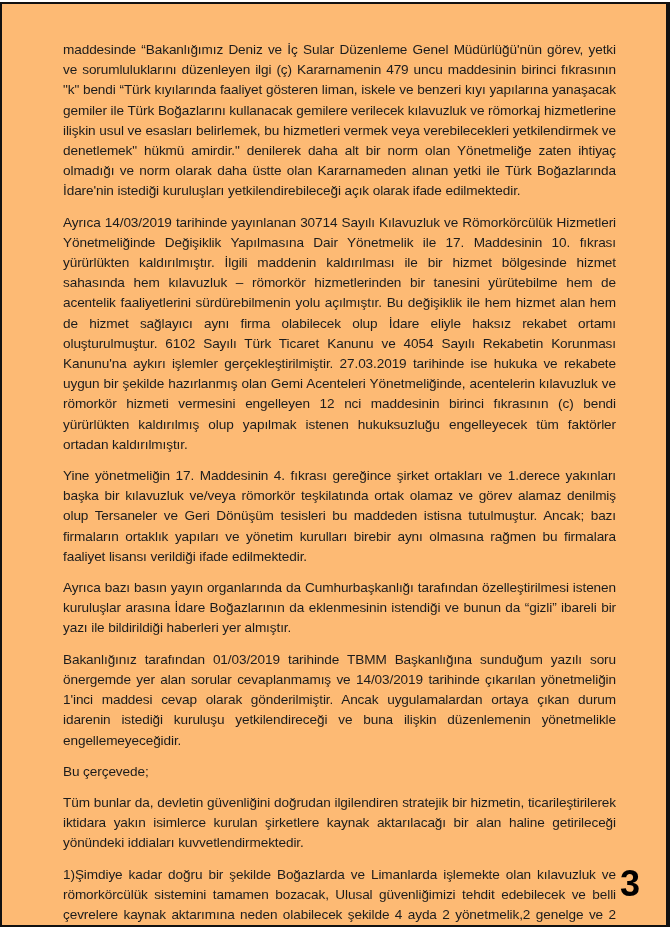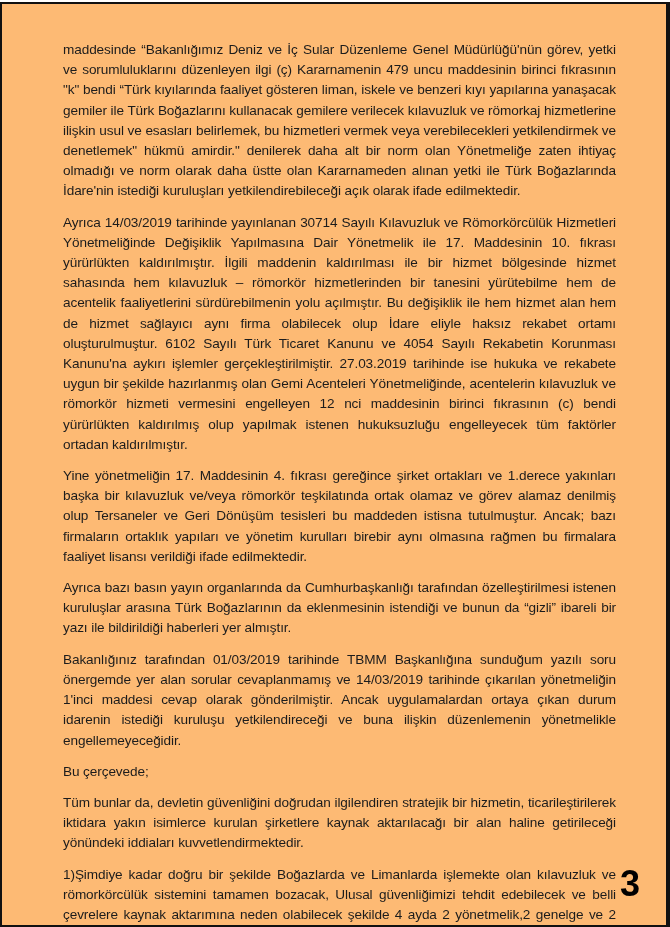--- a/index.html
+++ b/index.html
@@ -53,20 +53,20 @@
     }
   </style>
 </head>
 <body>
 
 <div class="page">
   <div class="content">
     <p>maddesinde “Bakanlığımız Deniz ve İç Sular Düzenleme Genel Müdürlüğü'nün görev, yetki ve sorumluluklarını düzenleyen ilgi (ç) Kararnamenin 479 uncu maddesinin birinci fıkrasının "k" bendi “Türk kıyılarında faaliyet gösteren liman, iskele ve benzeri kıyı yapılarına yanaşacak gemiler ile Türk Boğazlarını kullanacak gemilere verilecek kılavuzluk ve römorkaj hizmetlerine ilişkin usul ve esasları belirlemek, bu hizmetleri vermek veya verebilecekleri yetkilendirmek ve denetlemek" hükmü amirdir." denilerek daha alt bir norm olan Yönetmeliğe zaten ihtiyaç olmadığı ve norm olarak daha üstte olan Kararnameden alınan yetki ile Türk Boğazlarında İdare'nin istediği kuruluşları yetkilendirebileceği açık olarak ifade edilmektedir.</p>
     <p>Ayrıca 14/03/2019 tarihinde yayınlanan 30714 Sayılı Kılavuzluk ve Römorkörcülük Hizmetleri Yönetmeliğinde Değişiklik Yapılmasına Dair Yönetmelik ile 17. Maddesinin 10. fıkrası yürürlükten kaldırılmıştır. İlgili maddenin kaldırılması ile bir hizmet bölgesinde hizmet sahasında hem kılavuzluk – römorkör hizmetlerinden bir tanesini yürütebilme hem de acentelik faaliyetlerini sürdürebilmenin yolu açılmıştır. Bu değişiklik ile hem hizmet alan hem de hizmet sağlayıcı aynı firma olabilecek olup İdare eliyle haksız rekabet ortamı oluşturulmuştur. 6102 Sayılı Türk Ticaret Kanunu ve 4054 Sayılı Rekabetin Korunması Kanunu'na aykırı işlemler gerçekleştirilmiştir. 27.03.2019 tarihinde ise hukuka ve rekabete uygun bir şekilde hazırlanmış olan Gemi Acenteleri Yönetmeliğinde, acentelerin kılavuzluk ve römorkör hizmeti vermesini engelleyen 12 nci maddesinin birinci fıkrasının (c) bendi yürürlükten kaldırılmış olup yapılmak istenen hukuksuzluğu engelleyecek tüm faktörler ortadan kaldırılmıştır.</p>
     <p>Yine yönetmeliğin 17. Maddesinin 4. fıkrası gereğince şirket ortakları ve 1.derece yakınları başka bir kılavuzluk ve/veya römorkör teşkilatında ortak olamaz ve görev alamaz denilmiş olup Tersaneler ve Geri Dönüşüm tesisleri bu maddeden istisna tutulmuştur. Ancak; bazı firmaların ortaklık yapıları ve yönetim kurulları birebir aynı olmasına rağmen bu firmalara faaliyet lisansı verildiği ifade edilmektedir.</p>
-    <p>Ayrıca bazı basın yayın organlarında da Cumhurbaşkanlığı tarafından özelleştirilmesi istenen kuruluşlar arasına Türk Boğazlarının da eklenmesinin istendiği ve bunun da “gizli” ibareli bir yazı ile bildirildiği haberleri yer almıştır.</p>
+    <p>Ayrıca bazı basın yayın organlarında da Cumhurbaşkanlığı tarafından özelleştirilmesi istenen kuruluşlar arasına İdare Boğazlarının da eklenmesinin istendiği ve bunun da “gizli” ibareli bir yazı ile bildirildiği haberleri yer almıştır.</p>
     <p>Bakanlığınız tarafından 01/03/2019 tarihinde TBMM Başkanlığına sunduğum yazılı soru önergemde yer alan sorular cevaplanmamış ve 14/03/2019 tarihinde çıkarılan yönetmeliğin 1'inci maddesi cevap olarak gönderilmiştir. Ancak uygulamalardan ortaya çıkan durum idarenin istediği kuruluşu yetkilendireceği ve buna ilişkin düzenlemenin yönetmelikle engellemeyeceğidir.</p>
     <p>Bu çerçevede;</p>
     <p>Tüm bunlar da, devletin güvenliğini doğrudan ilgilendiren stratejik bir hizmetin, ticarileştirilerek iktidara yakın isimlerce kurulan şirketlere kaynak aktarılacağı bir alan haline getirileceği yönündeki iddiaları kuvvetlendirmektedir.</p>
     <p>1)Şimdiye kadar doğru bir şekilde Boğazlarda ve Limanlarda işlemekte olan kılavuzluk ve römorkörcülük sistemini tamamen bozacak, Ulusal güvenliğimizi tehdit edebilecek ve belli çevrelere kaynak aktarımına neden olabilecek şekilde 4 ayda 2 yönetmelik,2 genelge ve 2 tamim değişikliği yapılmasının nedeni nedir?</p>
   </div>
   <div class="page-number">3</div>
 </div>
 
 </body></html>

